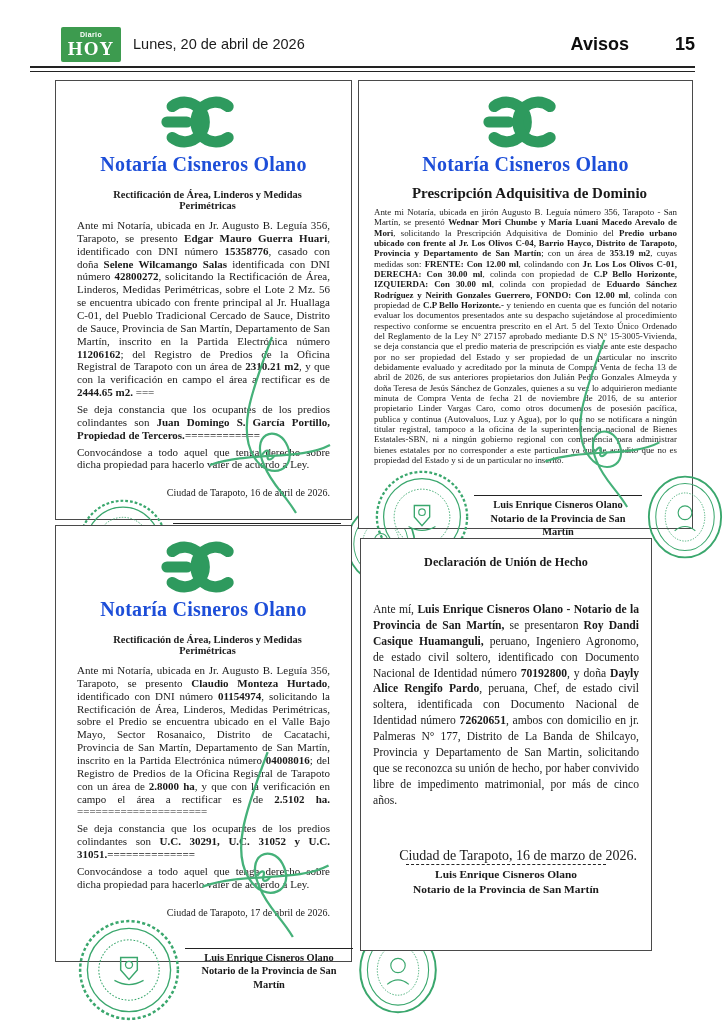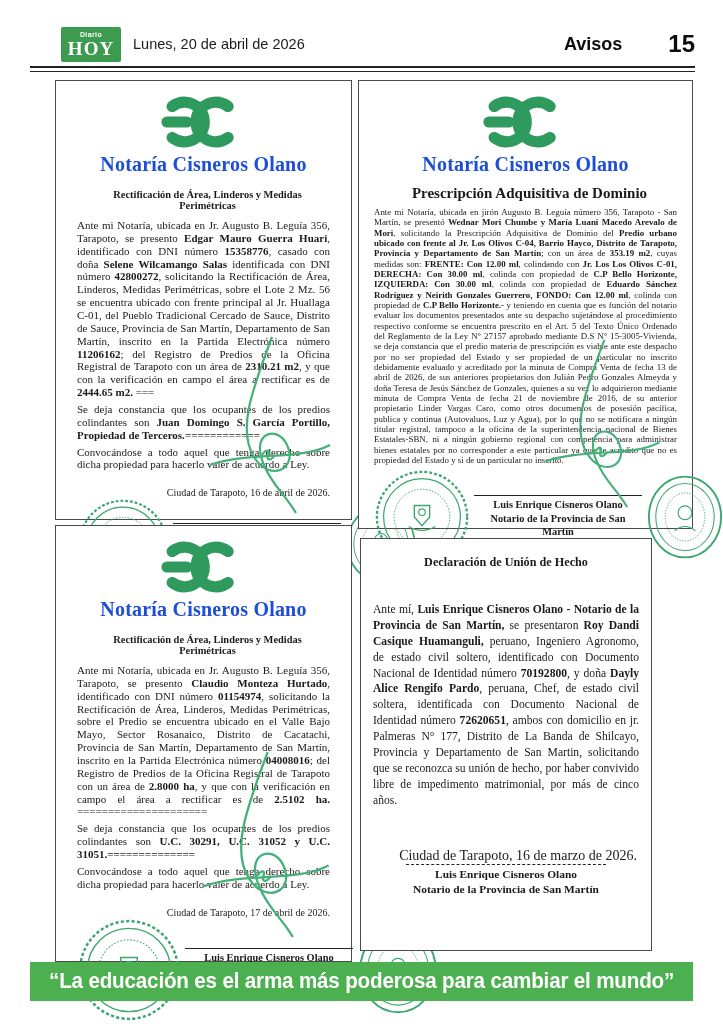--- a/index.html
+++ b/index.html
@@ -20,21 +20,21 @@
   .hoy-logo {
     width:60px; height:35px; background:#3d9b4f; color:#fff;
     display:flex; flex-direction:column; align-items:center; justify-content:center;
     line-height:1; border-radius:2px; flex:none;
   }
   .hoy-logo .small { font-size:7px; font-weight:bold; letter-spacing:.4px; }
   .hoy-logo .big { font-size:19px; font-weight:bold; font-family:"Liberation Serif", serif; letter-spacing:1px; margin-top:1px; }
   .edition-date { font-size:14.5px; margin-left:12px; color:#1c1c1c; }
   .header-right { margin-left:auto; display:flex; align-items:center; gap:46px; }
   .section-title { font-size:18px; font-weight:bold; color:#0d0d0d; }
-  .page-number { font-size:24px; font-weight:bold; color:#0d0d0d; }
+  .page-number { font-size:18px; font-weight:bold; color:#0d0d0d; }
   .header-rule {
     position:absolute; left:30px; right:28px; top:66px; height:3px;
     border-top:2px solid #222; border-bottom:1.5px solid #222;
   }
 
   
   .notice { position:absolute; border:1px solid #4a4a4a; background:#fff; box-sizing:border-box; }
   .n1 { left:55px;  top:80px;  width:297px; height:440px; }
   .n2 { left:358px; top:80px;  width:335px; height:449px; }
   .n3 { left:55px;  top:525px; width:297px; height:437px; }
@@ -269,17 +269,14 @@
       </div>
       <div class="n-date">Ciudad de Tarapoto, 16 de marzo de 2026.</div>
       <div class="sig-block" style="margin-top:auto;">
         <div class="sig-line"></div>
         <div>Luis Enrique Cisneros Olano</div>
         <div>Notario de la Provincia de San Martín</div>
       </div>
     </div>
   </div>
 
-  <div class="footer-banner">
-    <span>“La educación es el arma más poderosa para cambiar el mundo”</span>
-  </div>
 
 </div>
 
 </body></html>

